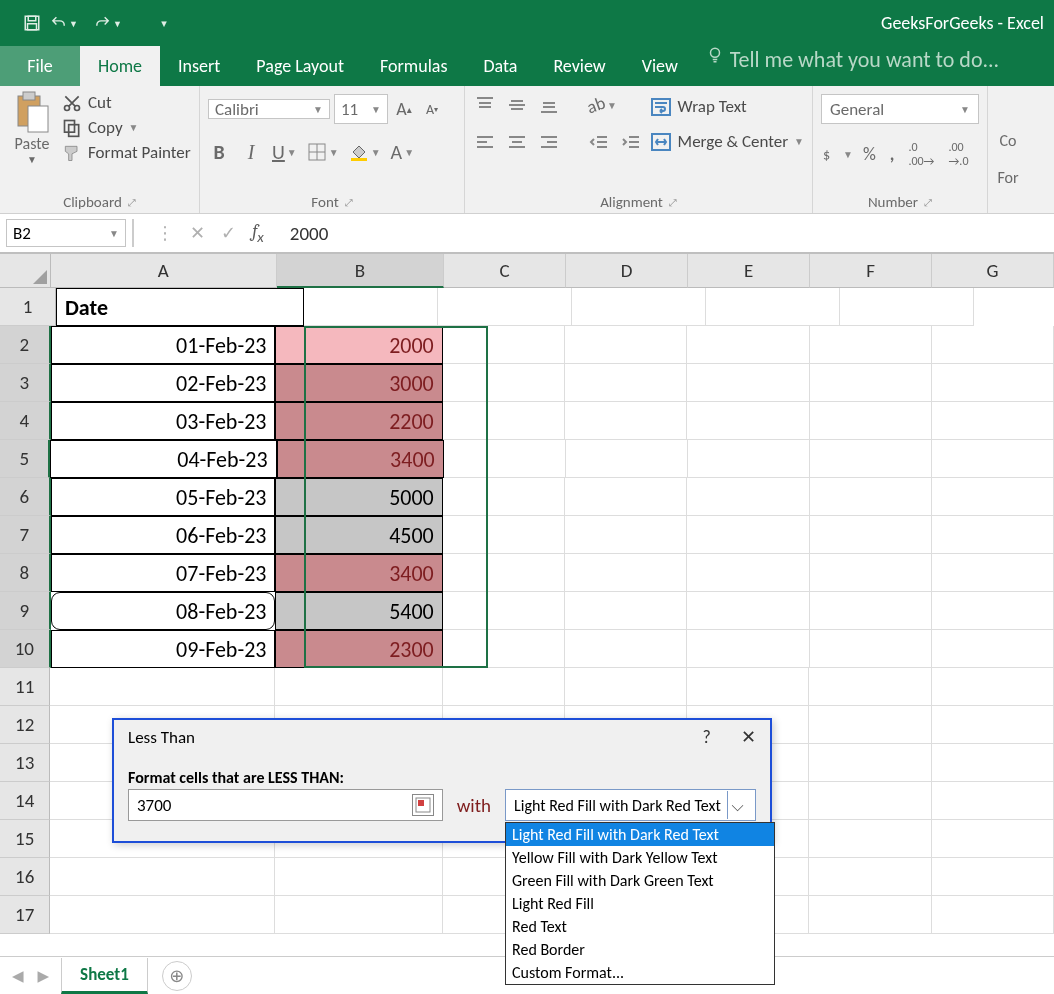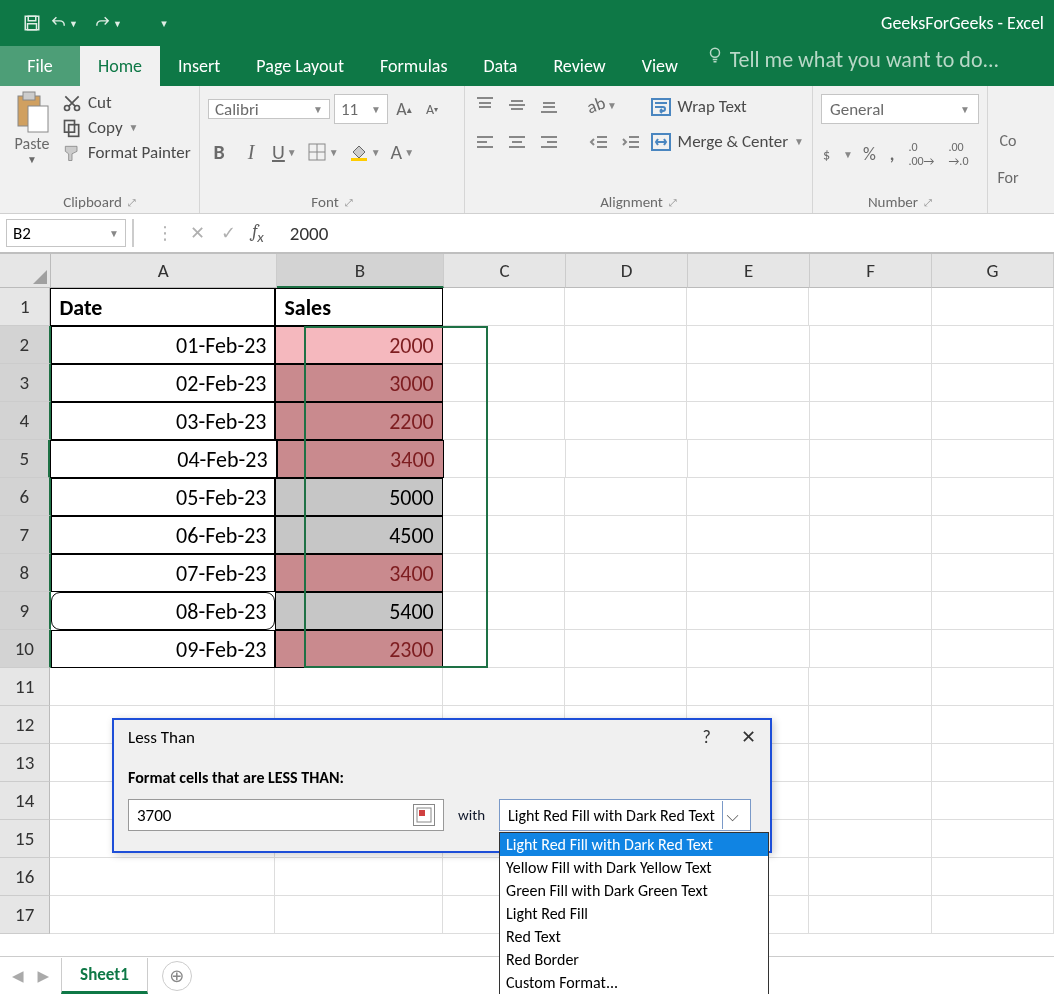--- a/index.html
+++ b/index.html
@@ -97,25 +97,25 @@
 .sheet-bar { position:absolute; bottom:0; left:0; right:0; height: 38px; background: #fff; border-top: 1px solid #ccc; display: flex; align-items: center; }
 .nav-arrows { padding: 0 12px; color: #aaa; display:flex; gap: 14px; font-size: 15px;}
 .sheet-tab { padding: 6px 18px; border: 1px solid #ccc; border-top: none; background: #fff; font-weight: bold; font-size: 17px; color: #0e7846; border-bottom: 3px solid #0e7846; }
 .new-sheet { width: 30px; height: 30px; border: 1px solid #ccc; border-radius: 50%; margin-left: 14px; display: flex; align-items: center; justify-content: center; color: #888; font-size: 18px; }
 
 
 .dialog { position: absolute; left: 112px; top: 718px; width: 660px; background: #f0f0f0; border: 2px solid #1d4ed8; box-shadow: 2px 2px 8px rgba(0,0,0,0.2); z-index: 100; }
 .dialog-title { display: flex; align-items: center; justify-content: space-between; padding: 6px 14px; font-size: 17px; }
 .dialog-title .controls { display: flex; gap: 30px; font-size: 18px; color: #333; }
 .dialog-body { padding: 14px 14px 20px 14px; }
-.dialog-label { font-weight: bold; font-size: 16px; margin-bottom: 12px; }
+.dialog-label { font-weight: bold; font-size: 16px; margin-bottom: 2px; }
 .dialog-row { display: flex; align-items: center; gap: 14px; }
 .value-input { width: 316px; height: 32px; border: 1px solid #999; background: #fff; padding: 0 8px; font-size: 17px; display: flex; align-items: center; justify-content: space-between; }
 .cellref-icon { width: 22px; height: 22px; border: 1px solid #888; display:flex; align-items:center; justify-content:center; font-size:11px;}
-.with-label { font-size: 15px; color: #0f172a; }
+.with-label { font-size: 19px; color: #7f1d1d; }
 .format-select { width: 252px; height: 32px; border: 1px solid #7a99c8; background: #fff; padding: 0 8px; font-size: 16px; display: flex; align-items: center; justify-content: space-between; position:relative;}
 .select-caret { width: 20px; height: 28px; border-left: 1px solid #7a99c8; display:flex; align-items:center; justify-content:center; color:#555;}
 
 .dropdown { position: absolute; top: 32px; left: -1px; width: 270px; background: #fff; border: 1px solid #333; z-index: 200; }
 .dd-item { padding: 2px 6px; font-size: 16px; color: #000; }
 .dd-item.sel { background: #1084e3; color: #fff; }
 
 </style>
 </head>
 <body>
@@ -404,21 +404,20 @@
       <div class="col-head" style="width: 134px;">C</div>
       <div class="col-head" style="width: 134px;">D</div>
       <div class="col-head" style="width: 134px;">E</div>
       <div class="col-head" style="width: 134px;">F</div>
       <div class="col-head" style="width: 134px;">G</div>
     </div>
   <div class="grid-rows" id="grid-rows">
       <div class="row">
         <div class="row-head">1</div>
         <div class="cell header-cell" style="width: 248px; justify-content: flex-start;">Date</div>
-        <div class="cell header-cell" style="width: 184px;">Sales</div>
         <div class="cell" style="width: 134px;"></div>
         <div class="cell" style="width: 134px;"></div>
         <div class="cell" style="width: 134px;"></div>
         <div class="cell" style="width: 134px;"></div>
         <div class="cell" style="width: 134px;"></div>
       </div>
       <div class="row">
         <div class="row-head sel">2</div>
         <div class="cell data-cell" style="width: 248px;">01-Feb-23</div>
         <div class="cell data-cell active-cell" style="width: 184px;">2000</div>

